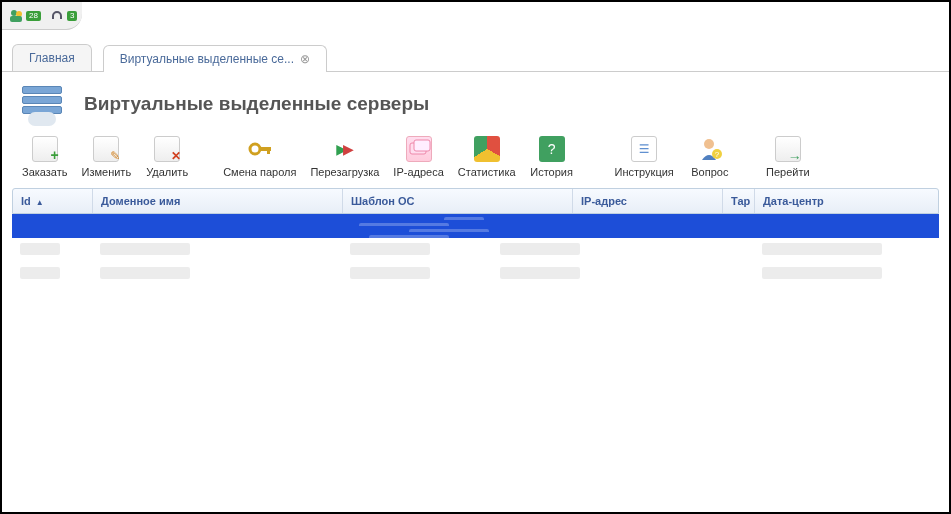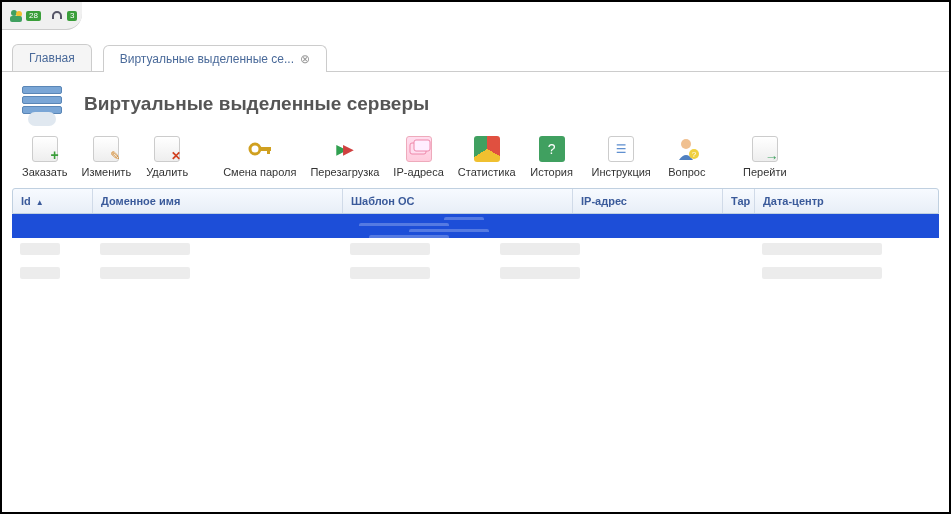--- a/index.html
+++ b/index.html
@@ -143,21 +143,21 @@
     <span class="lbl">IP-адреса</span>
   </div>
   <div class="tbtn">
     <div class="ico i-stat"></div>
     <span class="lbl">Статистика</span>
   </div>
   <div class="tbtn">
     <div class="ico i-hist">?</div>
     <span class="lbl">История</span>
   </div>
-  <div class="tbtn" style="margin-left:4px">
+  <div class="tbtn" style="margin-left:27px">
     <div class="ico i-instr"></div>
     <span class="lbl">Инструкция</span>
   </div>
   <div class="tbtn">
     <div class="ico i-q">
         <svg width="26" height="26">
           <circle cx="12" cy="8" r="5" fill="#f0c090"></circle>
           <path d="M5 24 q7 -10 14 0" fill="#5080c0"></path>
           <circle cx="20" cy="18" r="5" fill="#f0d040"></circle>
           <text x="20" y="21" text-anchor="middle" font-size="8" fill="#fff">?</text>

